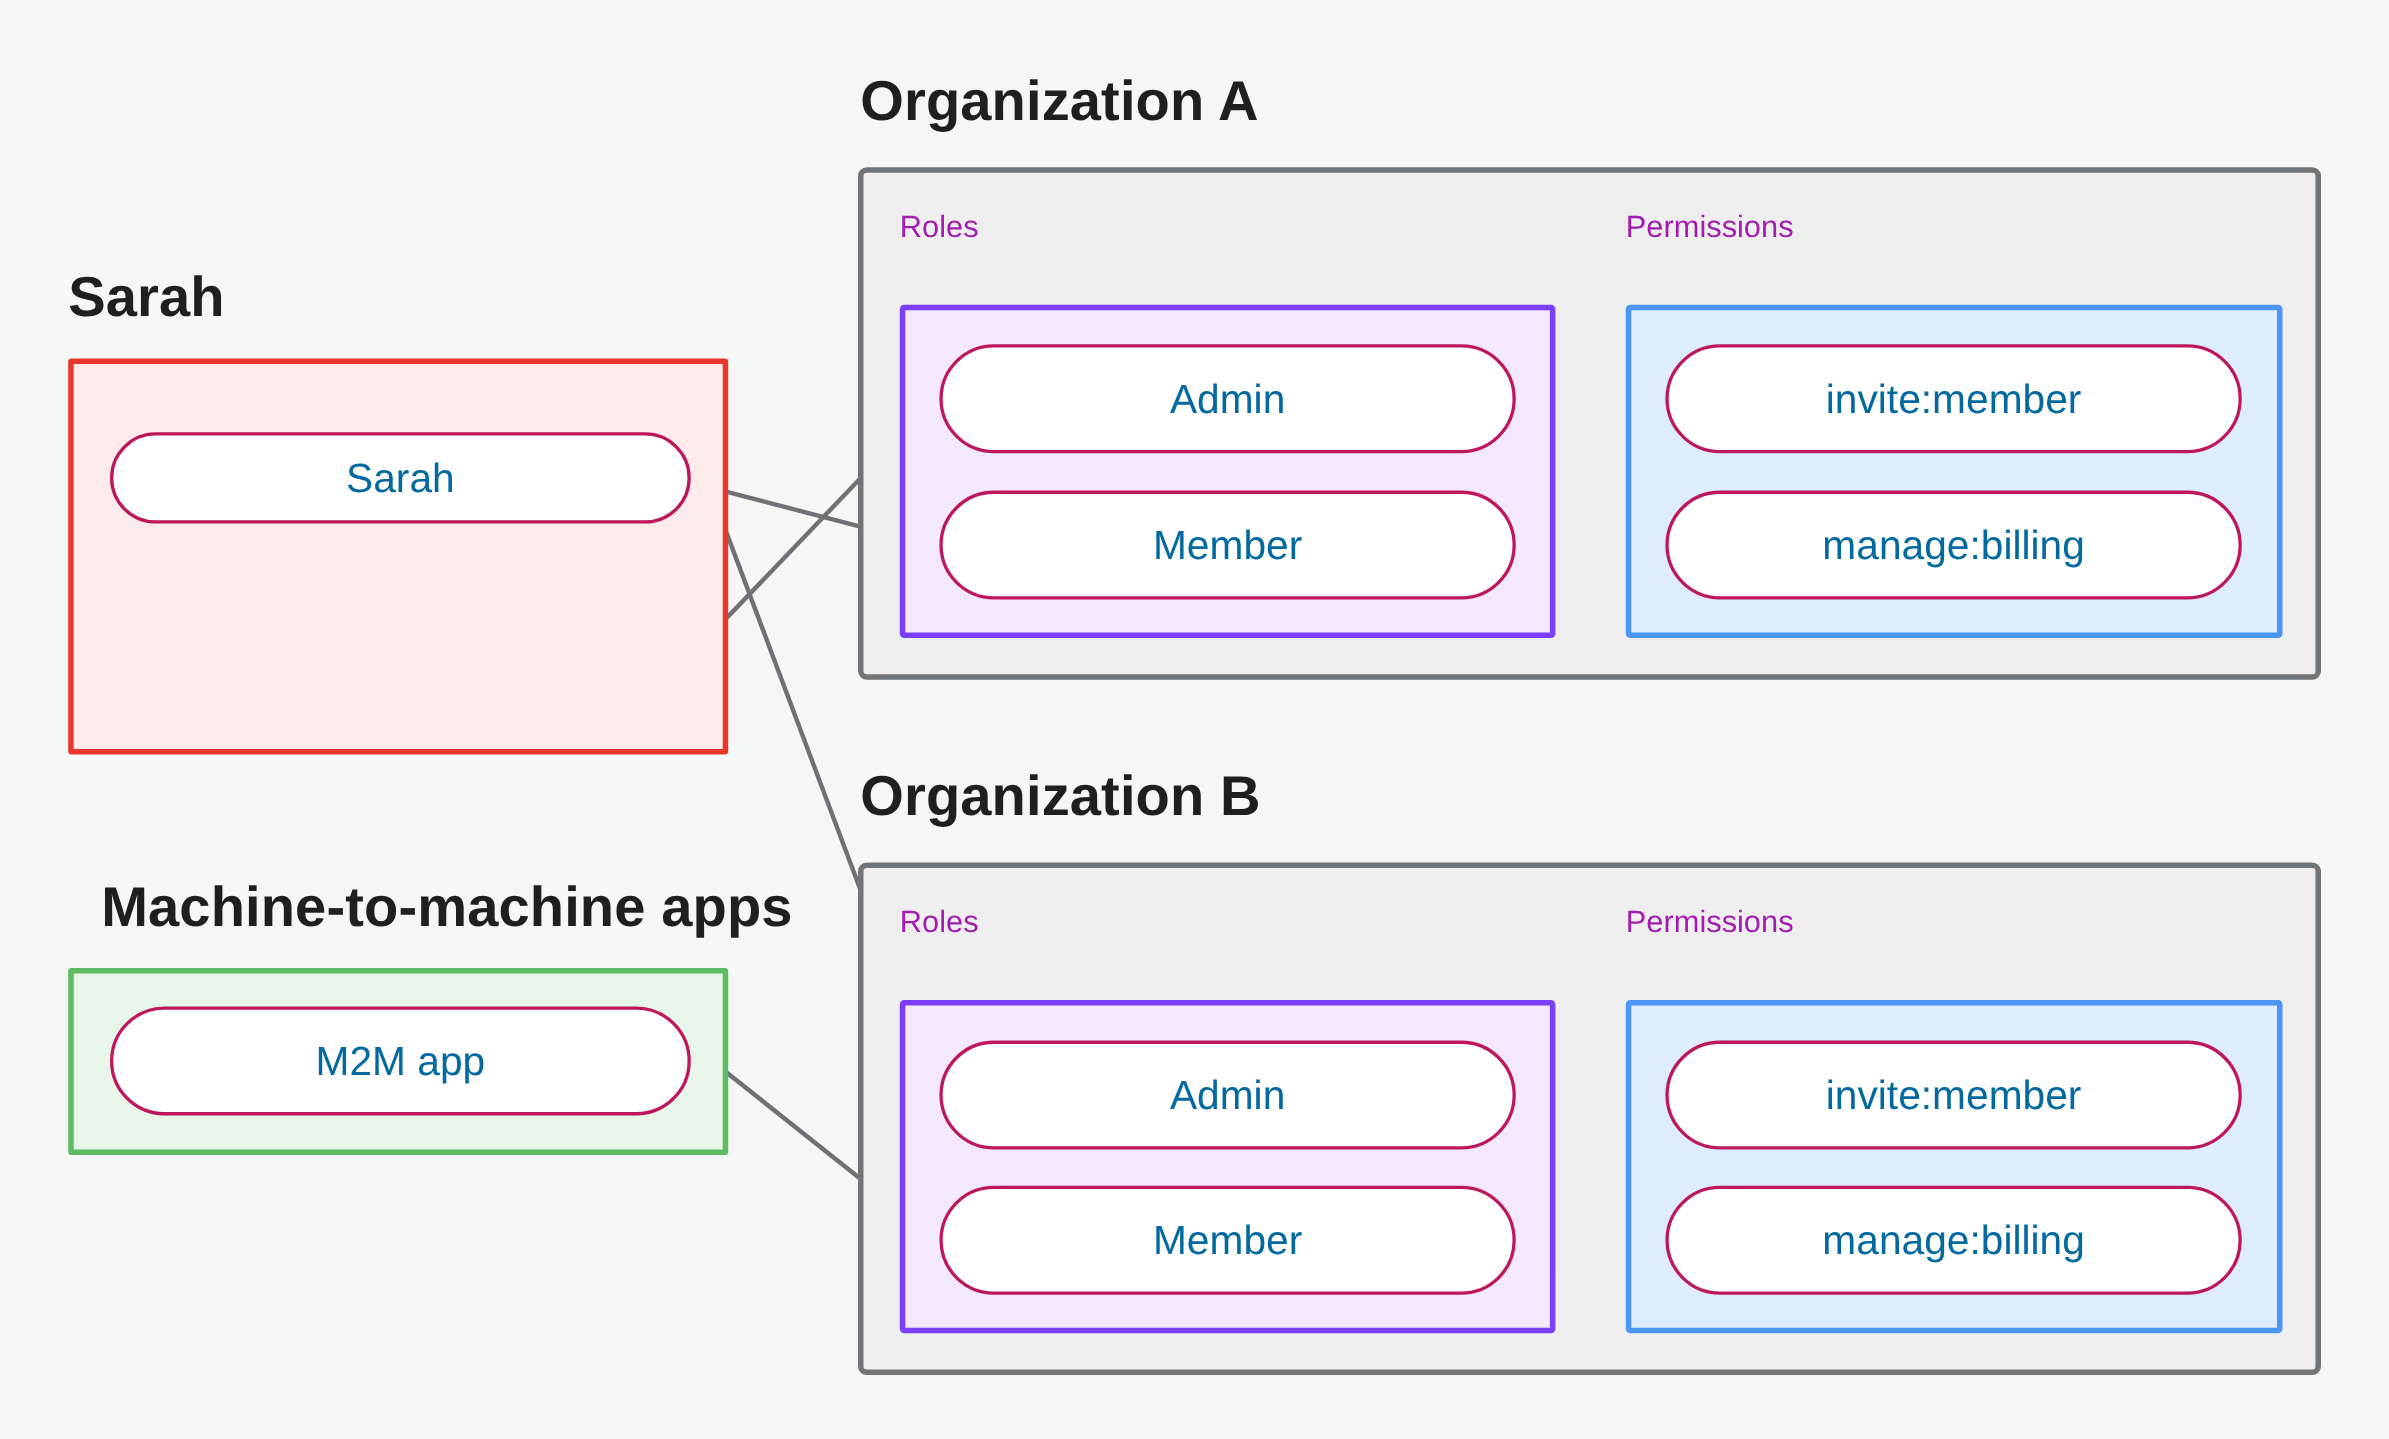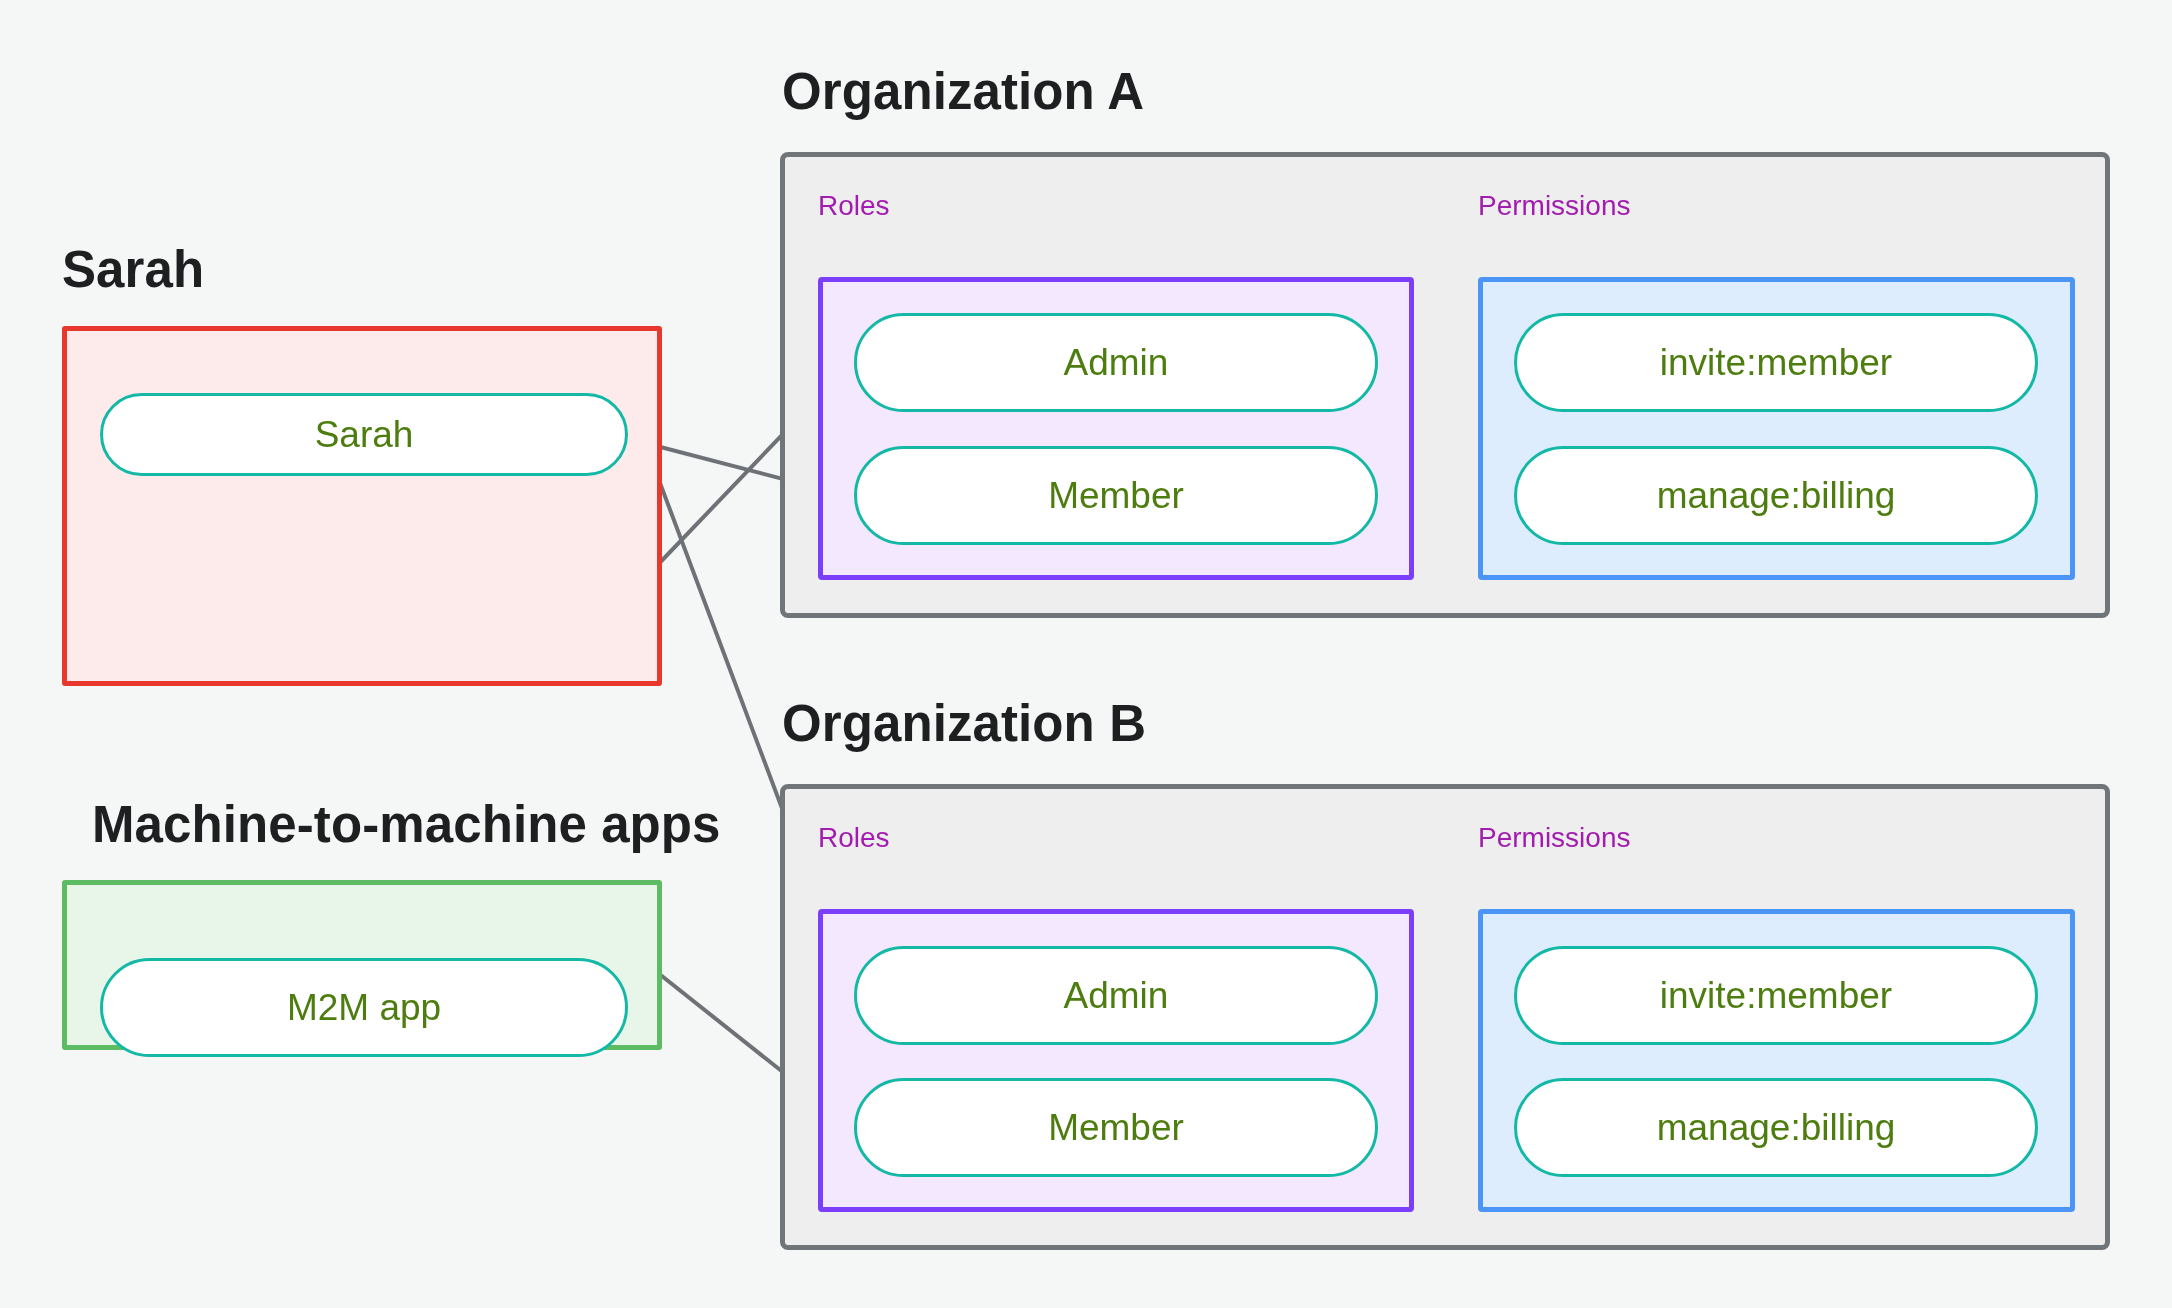--- a/index.html
+++ b/index.html
@@ -76,27 +76,27 @@
     font-weight: 400;
     color: #a21caf;
     white-space: nowrap;
     z-index: 4;
   }
   
   .pill {
     position: absolute;
     box-sizing: border-box;
     background: #ffffff;
-    border: 3px solid #14b8a6;
+    border: 3px solid #be185d;
     border-radius: 999px;
     display: flex;
     align-items: center;
     justify-content: center;
     font-size: 37px;
-    color: #4d7c0f;
+    color: #0369a1;
     z-index: 5;
     white-space: nowrap;
   }
 </style>
 </head>
 <body>
 
 <div id="canvas">
 
   <svg class="edges" viewBox="0 0 2172 1308" width="2172" height="1308">
@@ -138,21 +138,21 @@
 
   <div class="group-box box-users" style="left:62px; top:326px; width:600px; height:360px;"></div>
 
   <div class="pill" style="left:100px; top:393px; width:528px; height:83px;">Sarah</div>
 
 
   <div class="caption" style="left:62px; top:795px;margin-left:30px;">Machine-to-machine apps</div>
 
   <div class="group-box box-m2m" style="left:62px; top:880px; width:600px; height:170px;"></div>
 
-  <div class="pill" style="left:100px; top:915px; width:528px; height:99px;margin-top:43px;">M2M app</div>
+  <div class="pill" style="left:100px; top:915px; width:528px; height:99px;">M2M app</div>
 
   <div class="caption" style="left:782px; top:62px;">Organization A</div>
 
   <div class="group-box box-org" style="left:780px; top:152px; width:1330px; height:466px;"></div>
 
   <div class="sub-caption" style="left:818px; top:190px;">Roles</div>
 
   <div class="sub-caption" style="left:1478px; top:190px;">Permissions</div>
 
   <div class="group-box box-roles" style="left:818px; top:277px; width:596px; height:303px;"></div>

